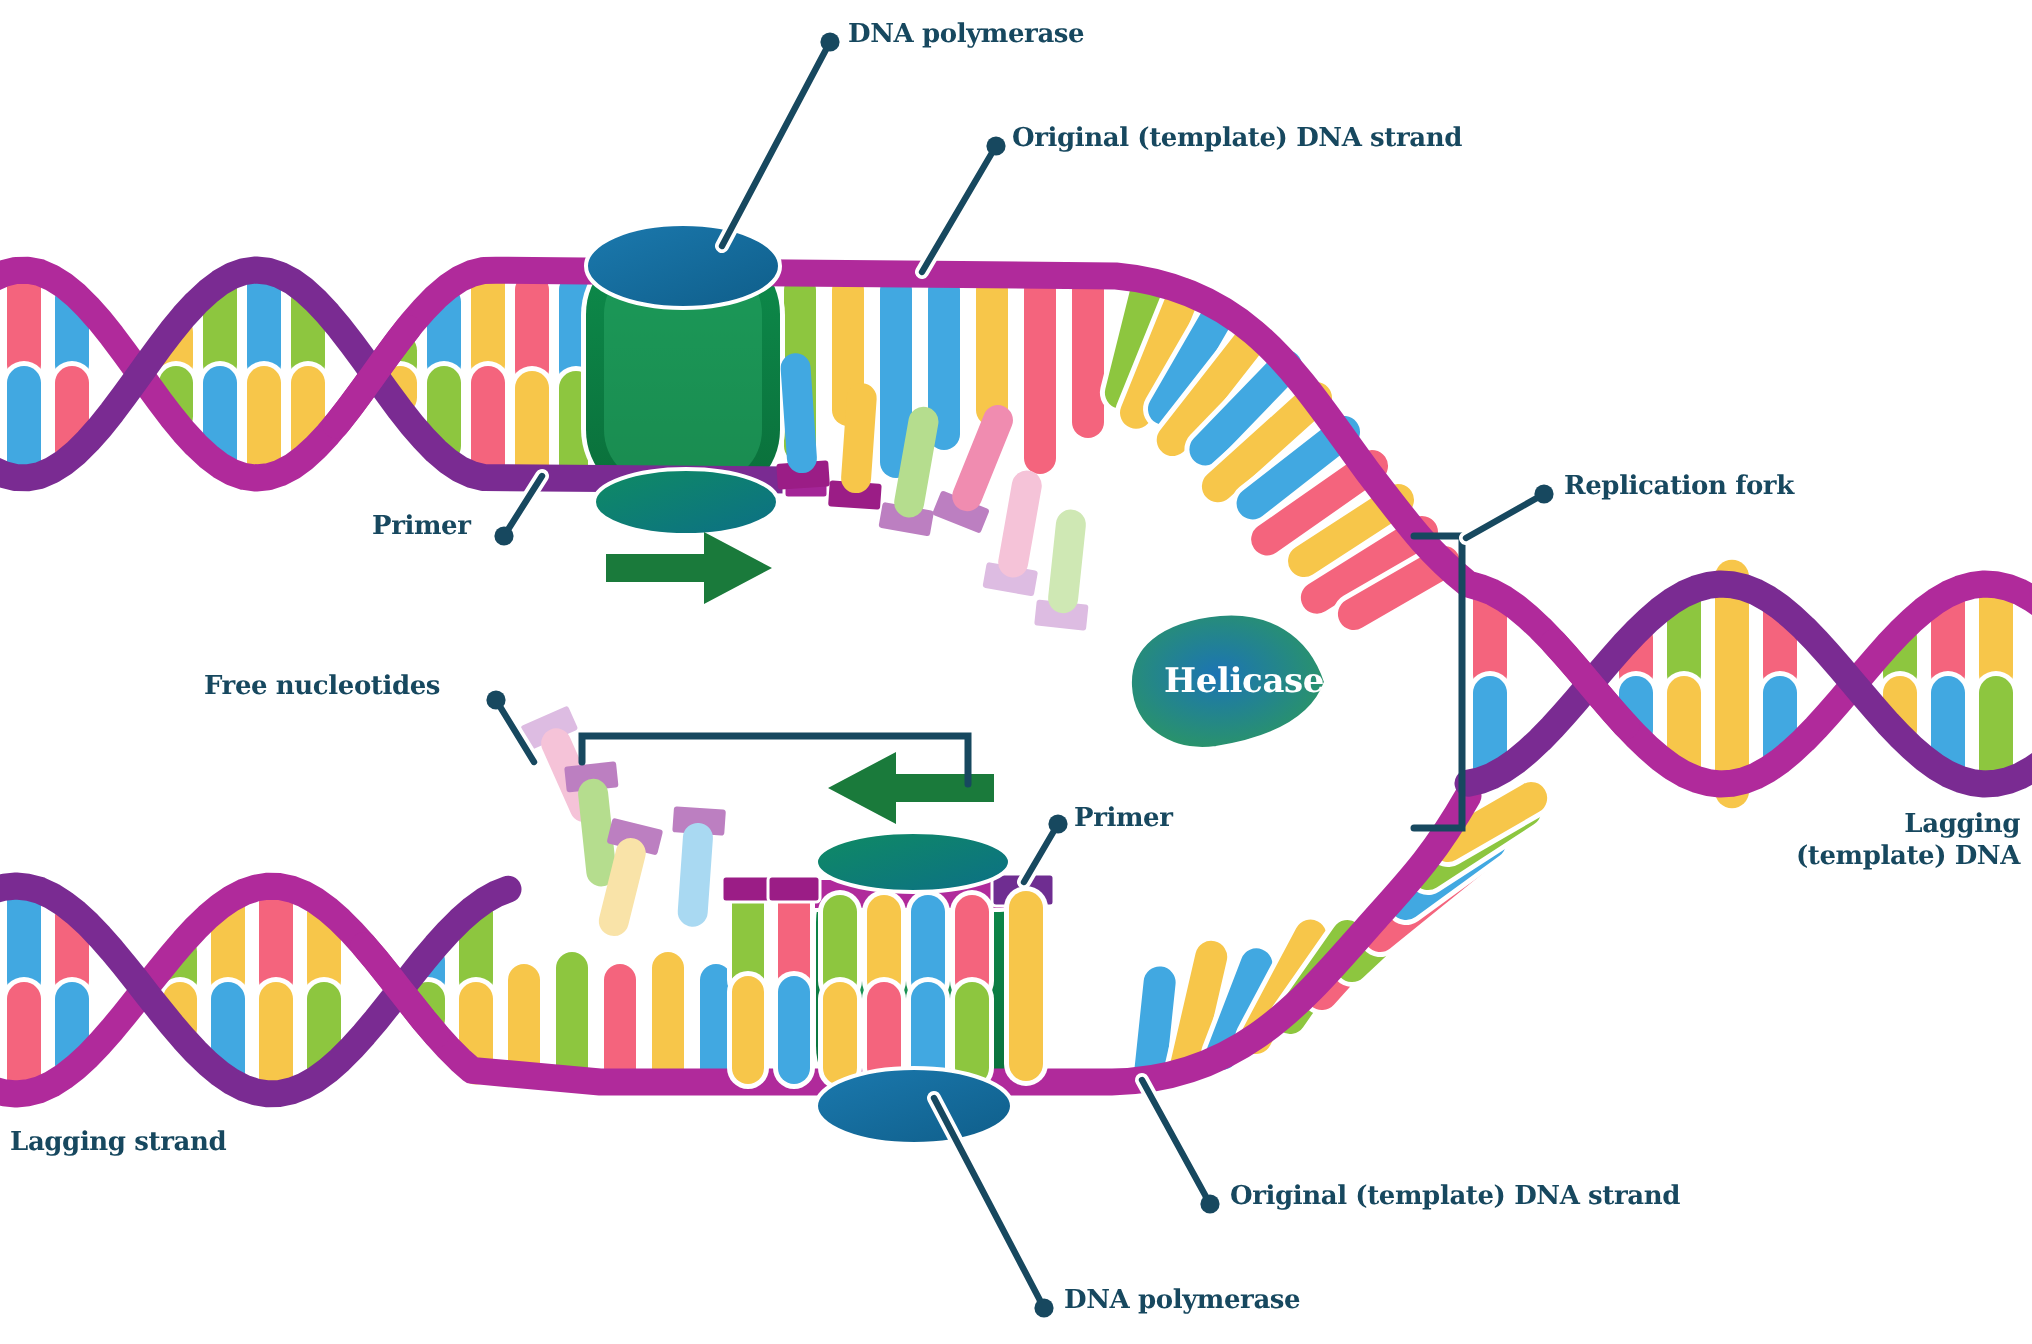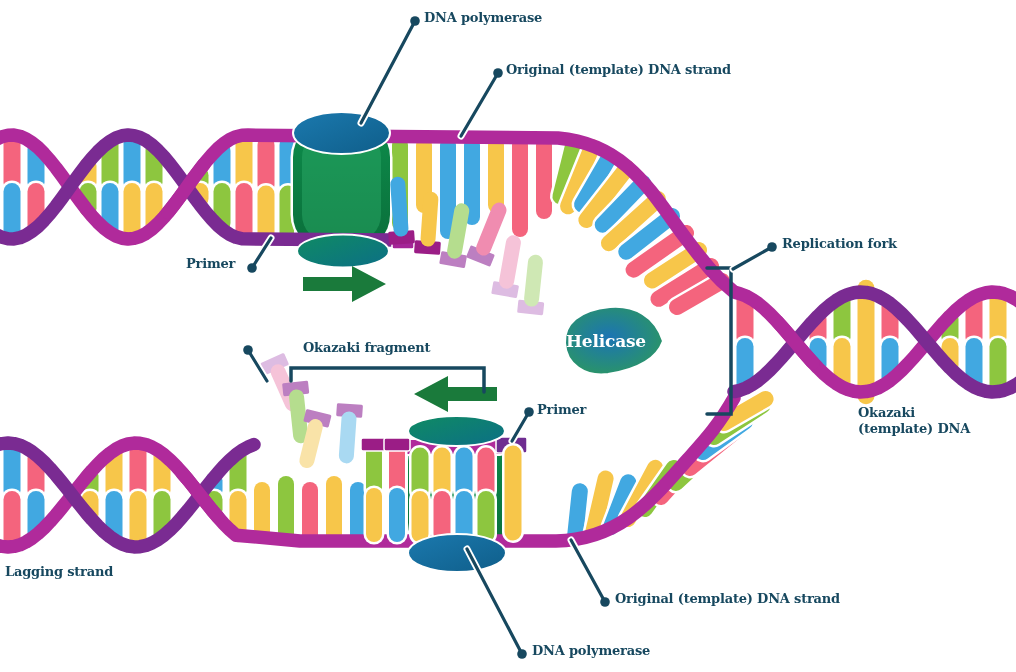--- a/index.html
+++ b/index.html
@@ -2,21 +2,21 @@
 <html><head>
 <meta charset="utf-8">
 <style>
   html,body{margin:0;padding:0;background:#fff;}
   .stage{position:relative;width:1016px;height:672px;background:#fff;overflow:hidden;
          font-family:"DejaVu Serif",serif;}
   .stage svg{position:absolute;left:0;top:0;}
   .lbl{position:absolute;font-weight:bold;font-size:13px;color:var(--label,#17485f);
        white-space:pre-line;line-height:1.22;letter-spacing:-0.2px;}
   .lbl.white{color:#fff;font-size:17px;}
-  .lbl.center{text-align:left;}
+  .lbl.center{text-align:right;}
 </style>
 </head>
 <body>
 
 <div class="stage" style="--label: #17485f;">
   <svg id="art" width="1016" height="672" viewBox="0 0 1016 672">
       <defs>
         <linearGradient id="gBody" x1="0" y1="0" x2="0" y2="1">
           <stop offset="0%" stop-color="#0d8c4b"></stop>
           <stop offset="100%" stop-color="#0a6e3a"></stop>
@@ -341,22 +341,22 @@
       <path d="M 605 602 L 571 540" fill="none" stroke="#17485f" stroke-width="3.2" stroke-linecap="round" stroke-linejoin="round"></path>
       <circle cx="605" cy="602" r="4.8" fill="#17485f"></circle>
       <path d="M 522 654 L 467 549" fill="none" stroke="#fff" stroke-width="7" stroke-linecap="round" stroke-linejoin="round"></path>
       <path d="M 522 654 L 467 549" fill="none" stroke="#17485f" stroke-width="3.2" stroke-linecap="round" stroke-linejoin="round"></path>
       <circle cx="522" cy="654" r="4.8" fill="#17485f"></circle>
     </svg>
 
   <div class="lbl" style="left:424px;top:10px">DNA polymerase</div>
   <div class="lbl" style="left:506px;top:62px">Original (template) DNA strand</div>
   <div class="lbl" style="left:186px;top:256px">Primer</div>
-  <div class="lbl" style="left:303px;top:340px">Okazaki fragment</div>
+  <div class="lbl" style="left:102px;top:336px">Free nucleotides</div>
   <div class="lbl white center" style="left:566px;top:331px;width:96px">Helicase</div>
   <div class="lbl" style="left:782px;top:236px">Replication fork</div>
-  <div class="lbl center" style="left:858px;top:405px;width:152px">Okazaki
+  <div class="lbl center" style="left:858px;top:405px;width:152px">Lagging
 (template) DNA</div>
   <div class="lbl" style="left:5px;top:564px">Lagging strand</div>
   <div class="lbl" style="left:537px;top:402px">Primer</div>
   <div class="lbl" style="left:615px;top:591px">Original (template) DNA strand</div>
   <div class="lbl" style="left:532px;top:643px">DNA polymerase</div>
 </div>
 
 </body></html>

